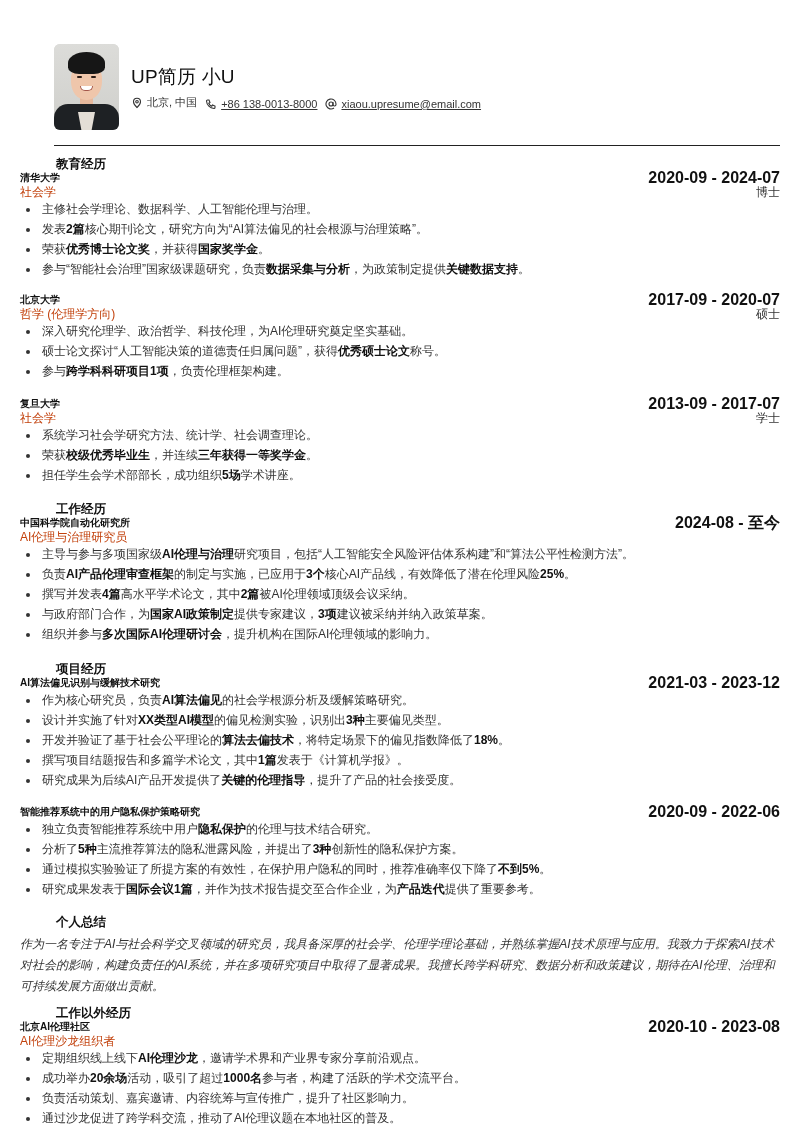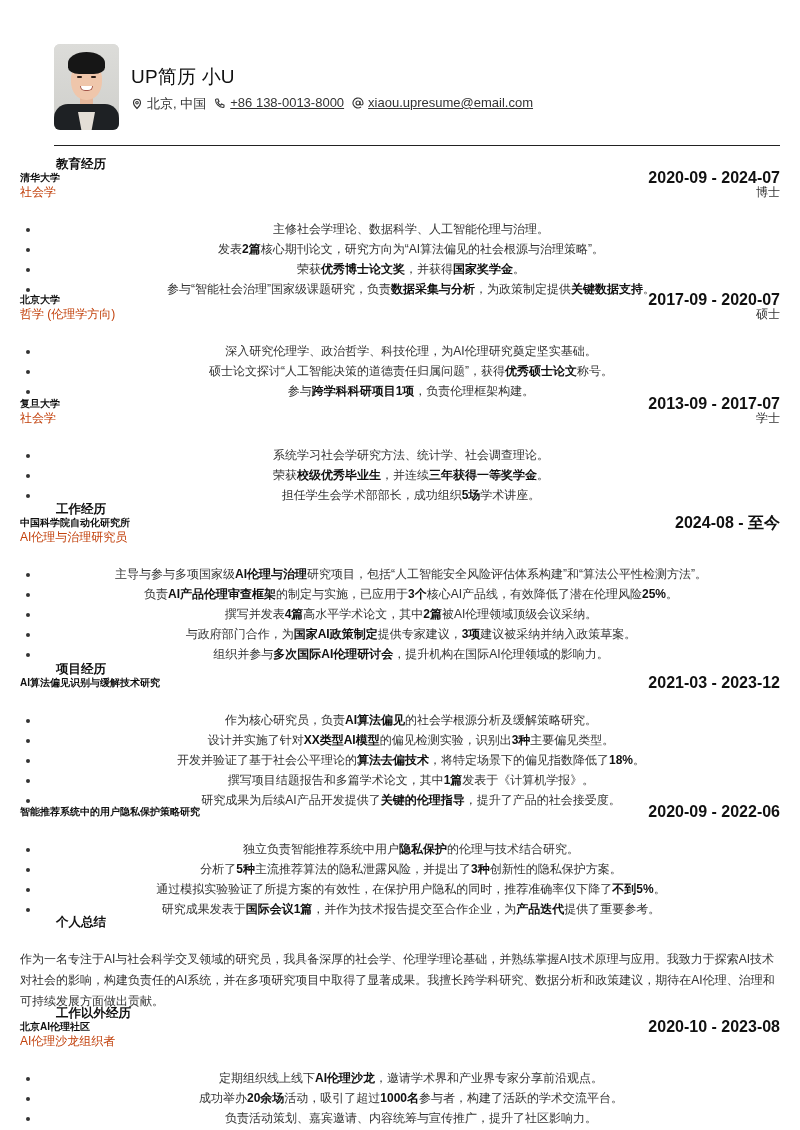--- a/index.html
+++ b/index.html
@@ -10,36 +10,36 @@
     .photo { position: absolute; left: 0; top: 44px; width: 65px; height: 86px; border-radius: 6px; overflow: hidden; background: #d9d9d6; }
     .photo .bg { position: absolute; inset: 0; background: linear-gradient(180deg, #dcdcd9 0%, #cfcfcb 100%); }
     .photo .body { position: absolute; left: 0; right: 0; bottom: 0; height: 26px; background: #1e2124; border-radius: 14px 14px 0 0; }
     .photo .shirt { position: absolute; left: 24px; bottom: 0; width: 17px; height: 18px; background: #e4ded6; clip-path: polygon(0 0, 100% 0, 80% 100%, 20% 100%); }
     .photo .neck { position: absolute; left: 26px; top: 52px; width: 13px; height: 12px; background: #e6b89c; }
     .photo .face { position: absolute; left: 17px; top: 18px; width: 31px; height: 38px; background: #efc6ab; border-radius: 45% 45% 48% 48%; }
     .photo .hair { position: absolute; left: 14px; top: 8px; width: 37px; height: 22px; background: #161616; border-radius: 50% 50% 30% 30%; }
     .photo .smile { position: absolute; left: 26px; top: 42px; width: 13px; height: 5px; background: #fff; border-radius: 0 0 7px 7px; border: 1px solid #a4574a; border-top: none; }
     .photo .eye { position: absolute; top: 32px; width: 5px; height: 2px; background: #2a1b15; border-radius: 2px; }
     .name { position: absolute; left: 77px; top: 64px; font-size: 19px; font-weight: 500; color: #111; letter-spacing: 0.2px; }
-    .contacts { position: absolute; left: 77px; top: 95px; display: flex; align-items: flex-start; font-size: 13px; color: #333; }
+    .contacts { position: absolute; left: 77px; top: 95px; display: flex; align-items: flex-end; font-size: 11px; color: #333; }
     .contact { display: flex; align-items: center; margin-right: 8px; }
     .contact .icon { display: inline-block; width: 12px; height: 12px; margin-right: 4px; }
     .contact a { color: #333; text-decoration: underline; }
     .section-title { font-size: 12.5px; font-weight: 700; color: #111; line-height: 14px; margin-left: 36px; }
     .entry-head { display: flex; justify-content: space-between; align-items: flex-start; }
     .entry-title { font-size: 10px; font-weight: 700; color: #111; line-height: 14px; }
     .entry-date { font-size: 16px; font-weight: 700; color: #111; line-height: 14px; text-align: right; }
     .entry-sub-row { display: flex; justify-content: space-between; }
     .entry-sub { font-size: 12px; color: #c2410c; line-height: 14px; }
     .entry-degree { font-size: 12px; color: #333; line-height: 14px; text-align: right; }
-    ul.bullets { list-style: none; margin-top: 20px; text-align: center; }
+    ul.bullets { list-style: none; margin-top: 0; }
     ul.bullets li { position: relative; padding-left: 22px; font-size: 12px; line-height: 20px; color: #333; white-space: nowrap; }
     ul.bullets li::before { content: ""; position: absolute; left: 6px; top: 9px; width: 4px; height: 4px; border-radius: 50%; background: #333; }
     b { font-weight: 700; color: #111; }
-    .summary { font-size: 12px; line-height: 21px; color: #333; margin-top: 20px; }
+    .summary { font-size: 12px; line-height: 21px; color: #333; margin-top: 5px; font-style: italic; }
     .block { position: absolute; left: 0; width: 760px; }
   </style>
 </head>
 <body>
 
 <div class="page">
 
   <div class="header">
     <div class="photo">
       <div class="bg"></div>

